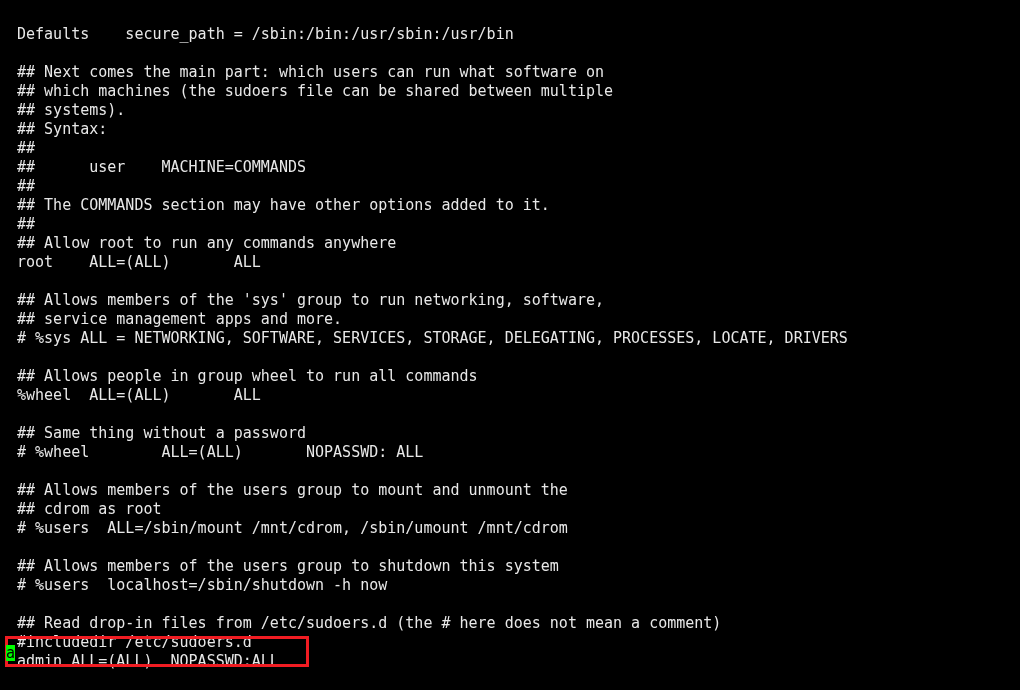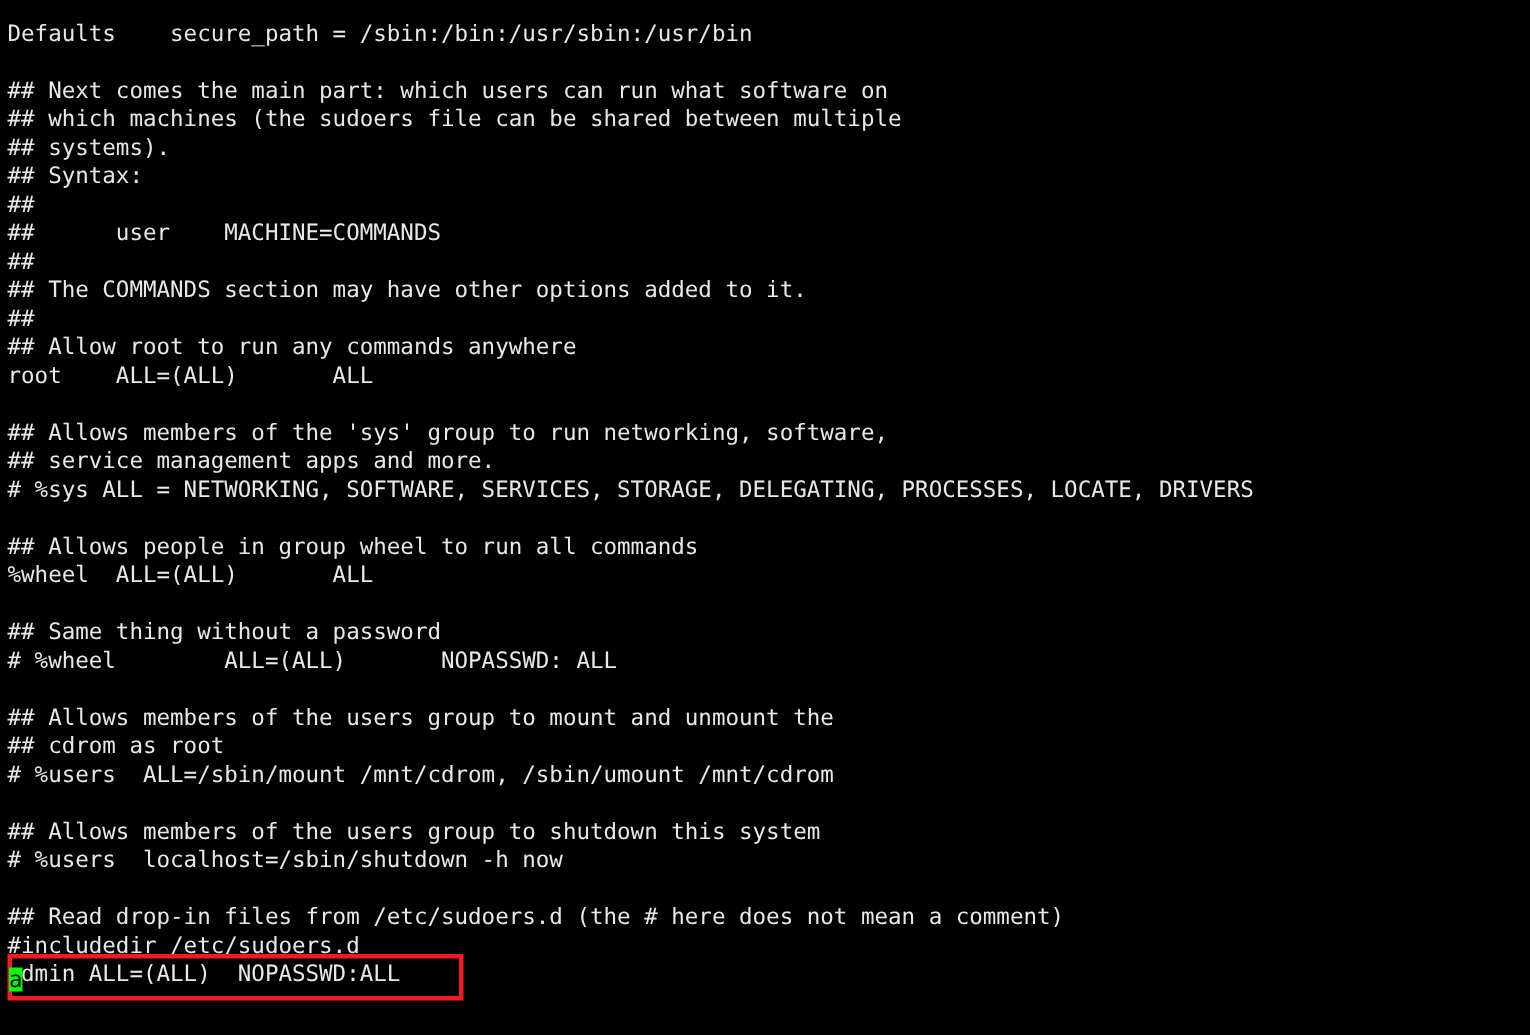--- a/index.html
+++ b/index.html
@@ -22,21 +22,21 @@
     background: #000000;
     color: #ffffff;
     padding: 0;
     box-sizing: border-box;
   }
 
   #console-text {
     position: absolute;
     left: 5px;
     top: 13px;
-    margin: 0;
+    margin: 12px;
     padding: 0;
     font-family: "DejaVu Sans Mono", "Liberation Mono", monospace;
     font-size: 15px;
     line-height: 19px;
     letter-spacing: 0px;
     color: #e8e8e8;
     white-space: pre;
     font-weight: 400;
   }
 

